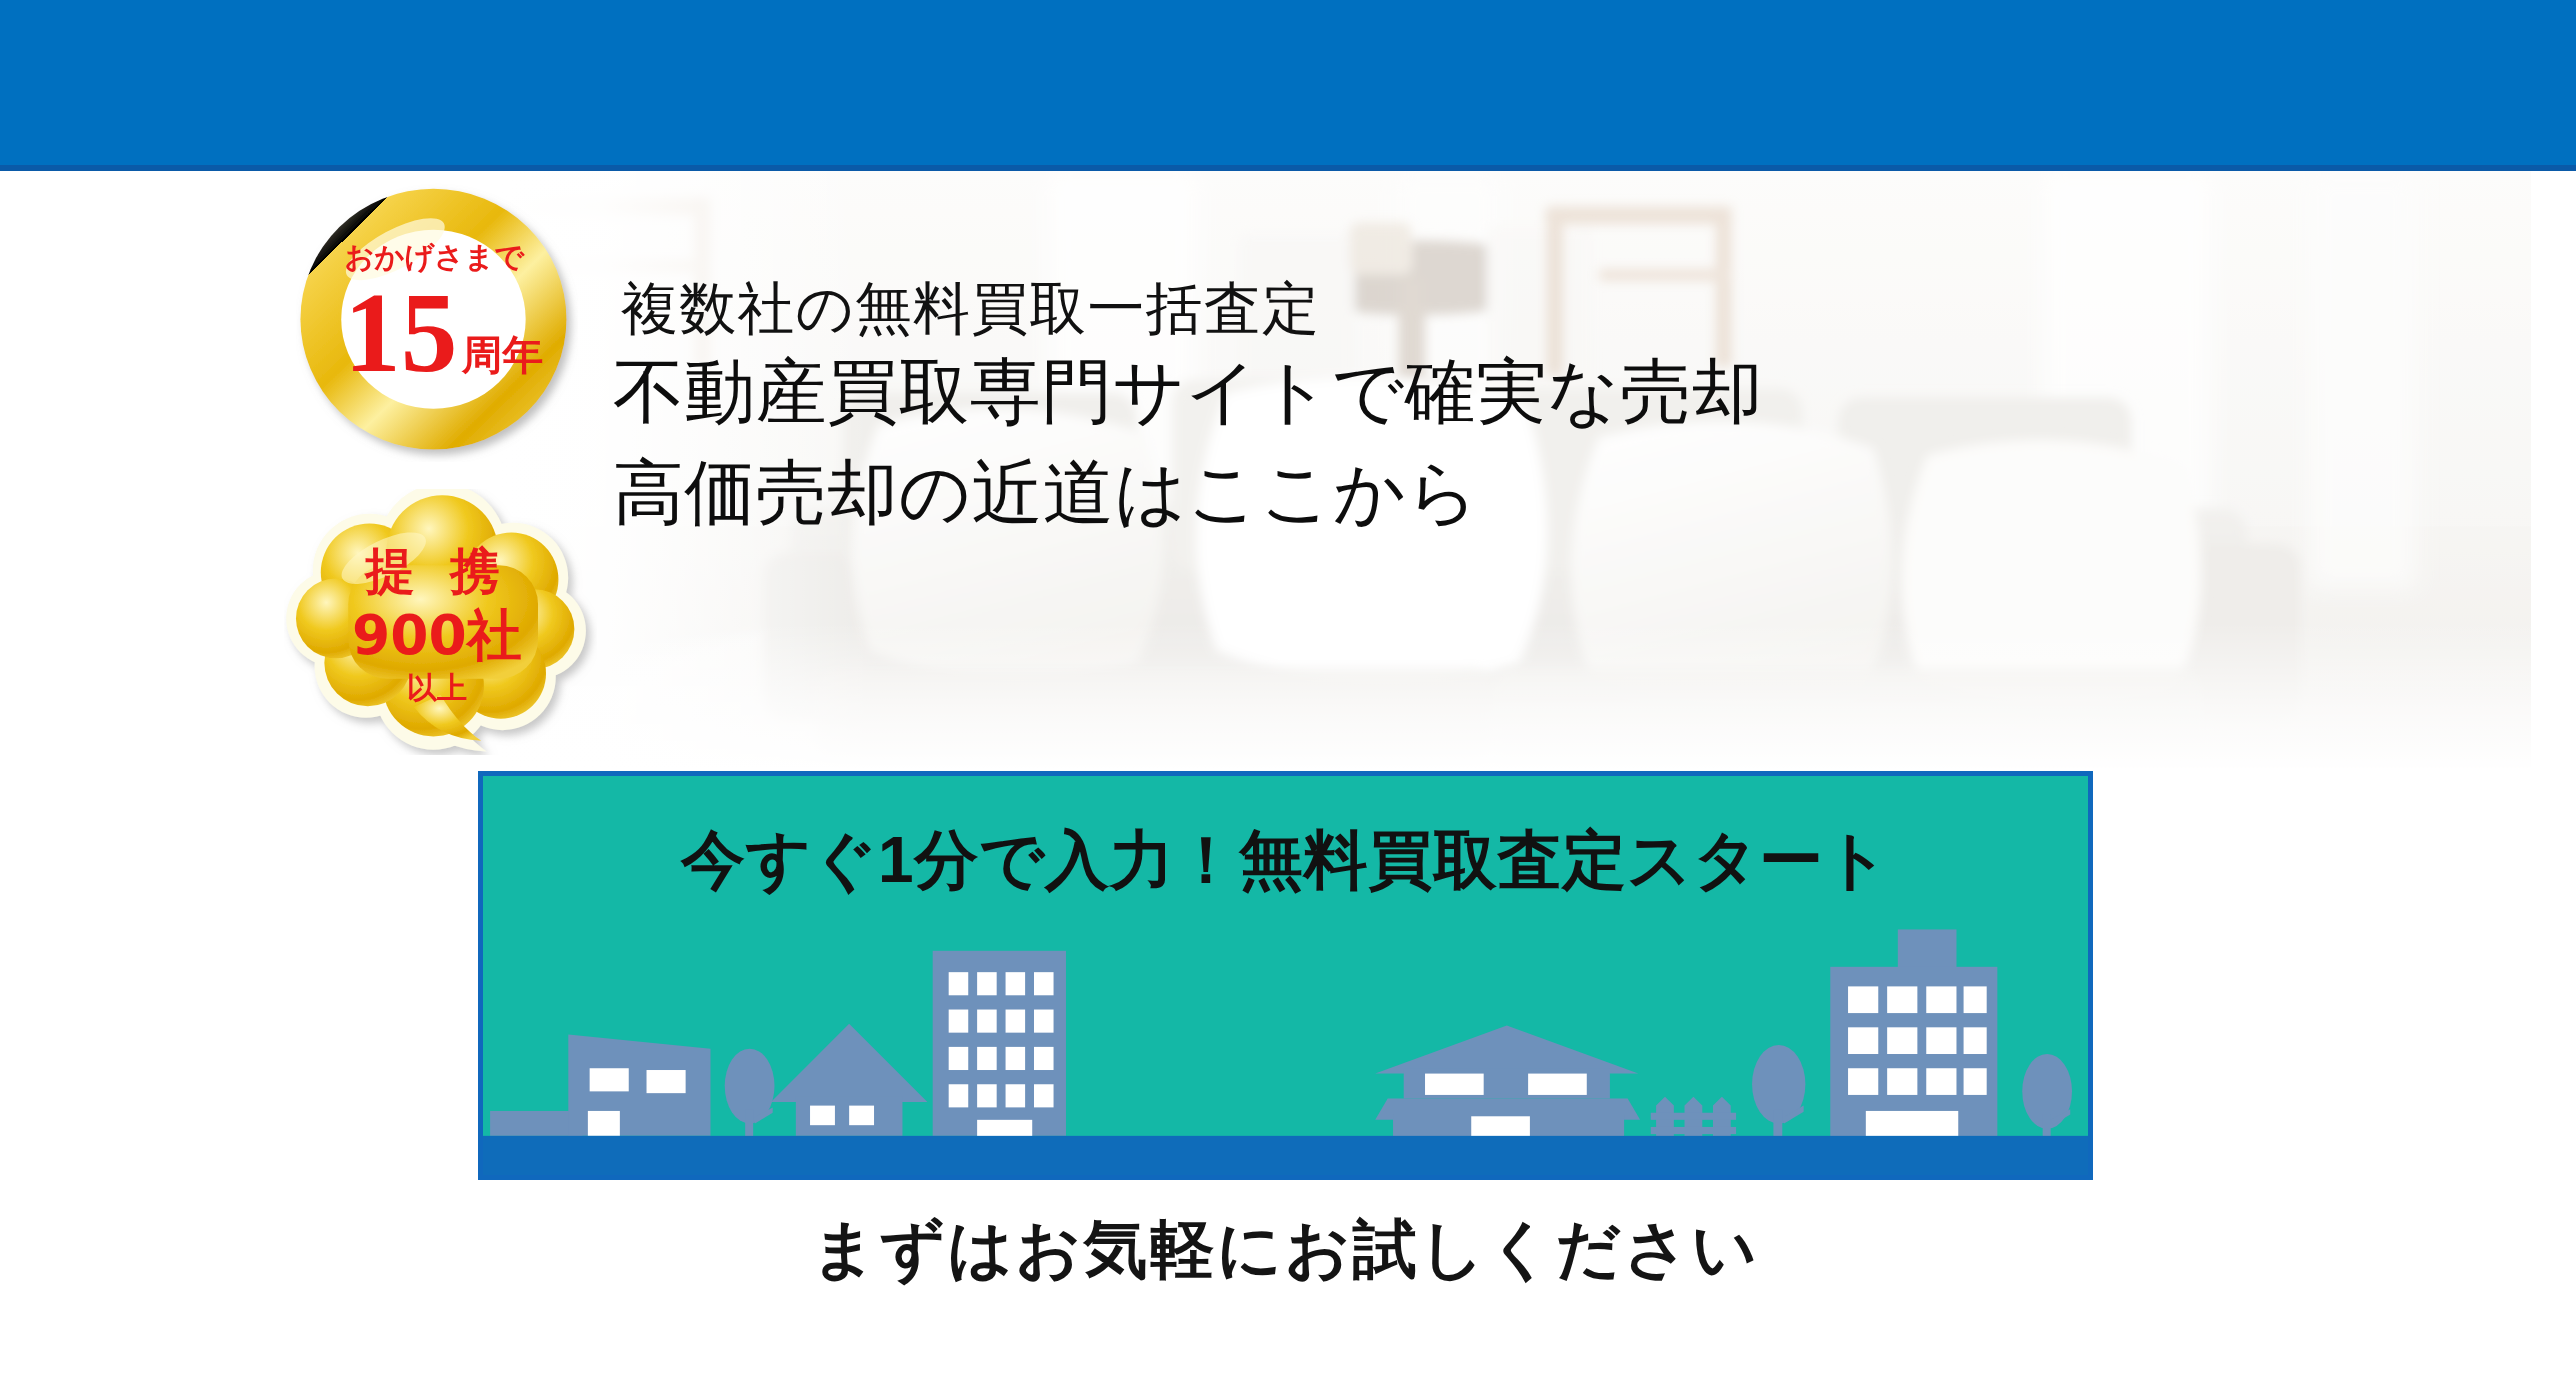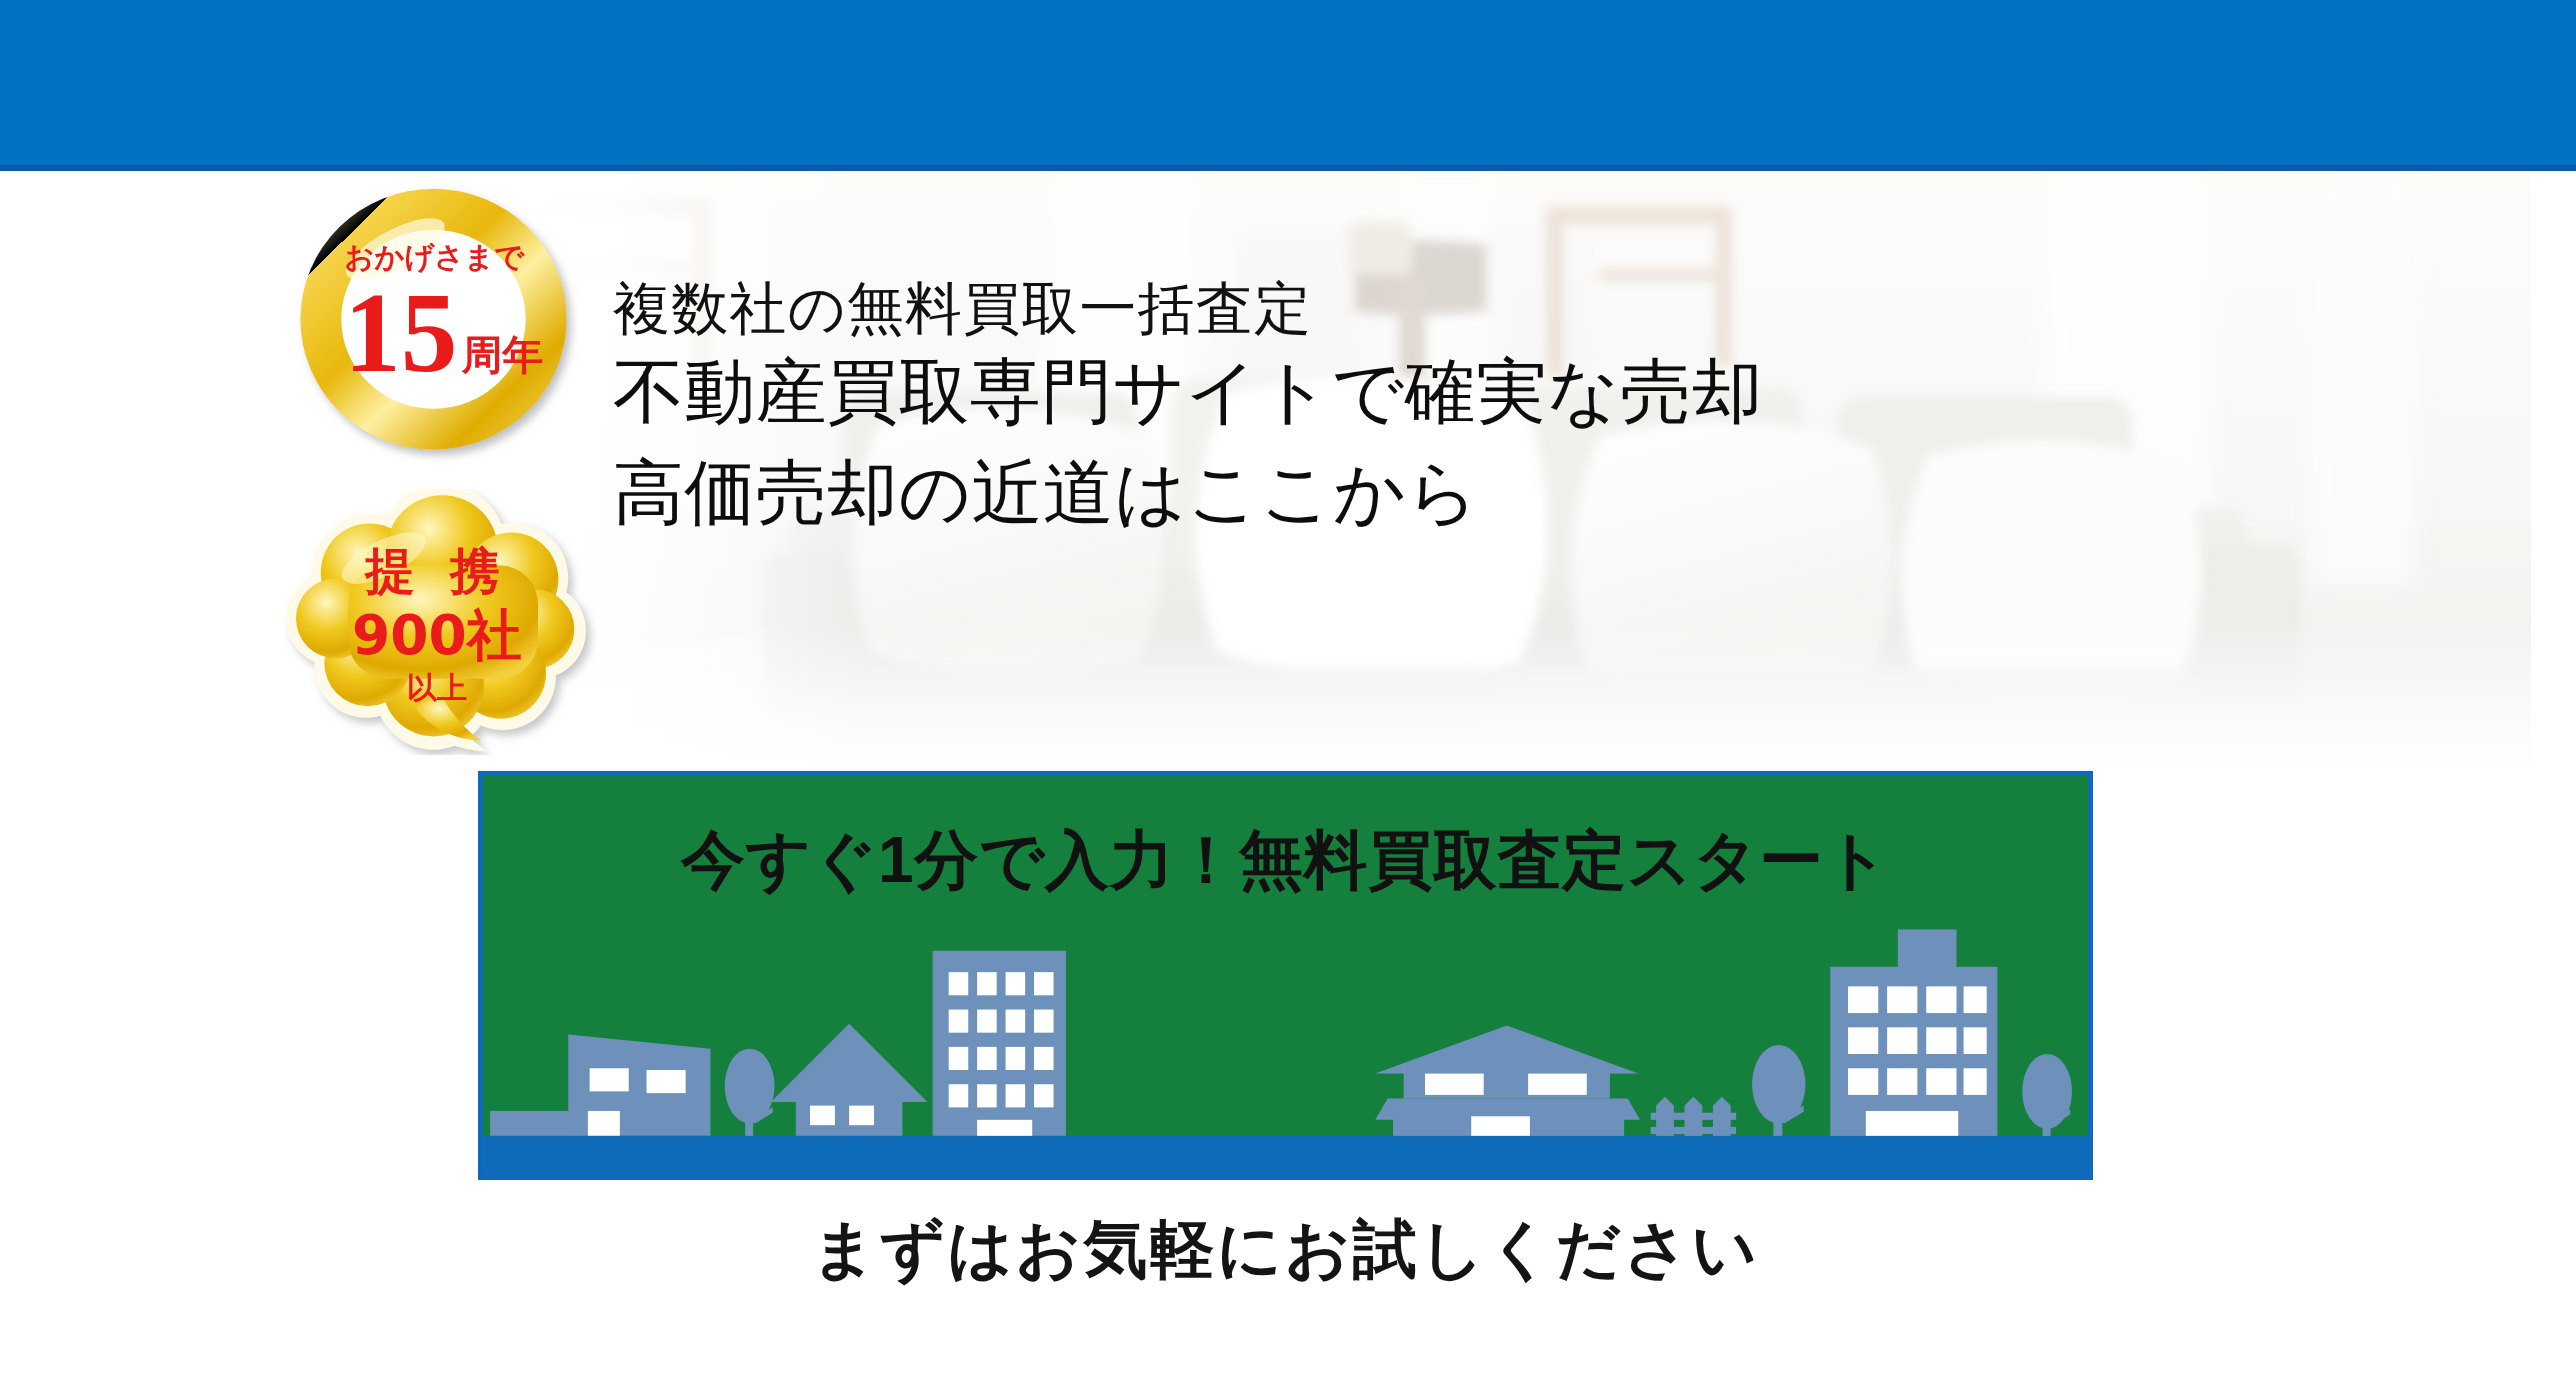--- a/index.html
+++ b/index.html
@@ -51,32 +51,32 @@
     position:absolute;left:284px;top:489px;width:313px;height:266px;
   }
   .badge-anniv svg,.badge-partner svg{display:block;width:100%;height:100%;}
 
   
   .headline{
     position:absolute;left:613px;top:275px;width:1386px;
   }
   .hl-sub{
     font-size:57px;line-height:1.18;color:#111;
-    letter-spacing:.02em;font-weight:400;white-space:nowrap;
+    letter-spacing:.02em;font-weight:400;white-space:nowrap;margin-left:8px;
   }
   .hl-main{
     font-size:71px;line-height:1.42;color:#0d0d0d;
     font-weight:400;letter-spacing:.005em;white-space:nowrap;
   }
 
   
   .cta{
     position:absolute;left:478px;top:771px;width:1615px;height:409px;
     border:5.3px solid #1068bd;
-    background:#15803d;
+    background:#14b8a6;
     box-sizing:border-box;
   }
   .cta-title{
     position:absolute;left:0;right:0;top:41px;
     text-align:center;
     font-size:64px;font-weight:700;color:#111;
     letter-spacing:.01em;white-space:nowrap;
   }
   .cta-skyline{
     position:absolute;left:0;bottom:0;width:100%;height:258px;

